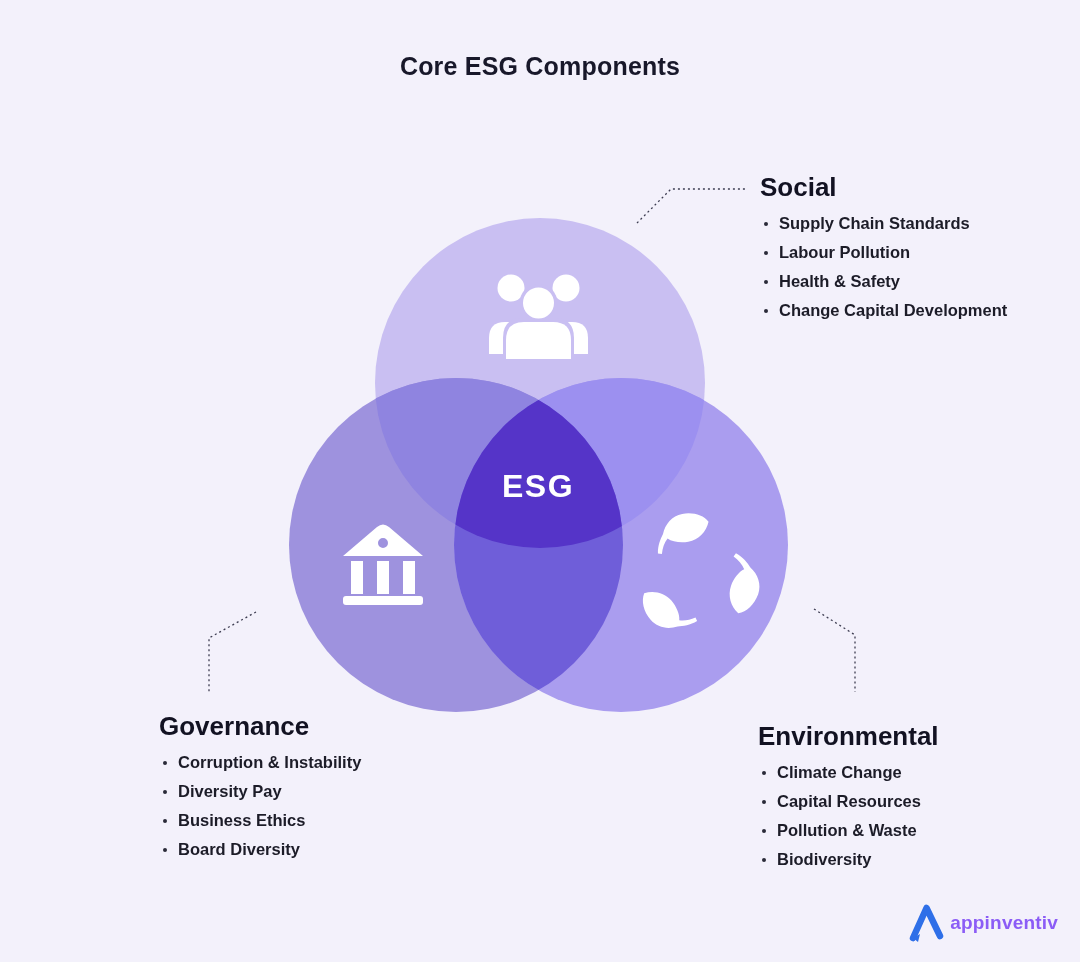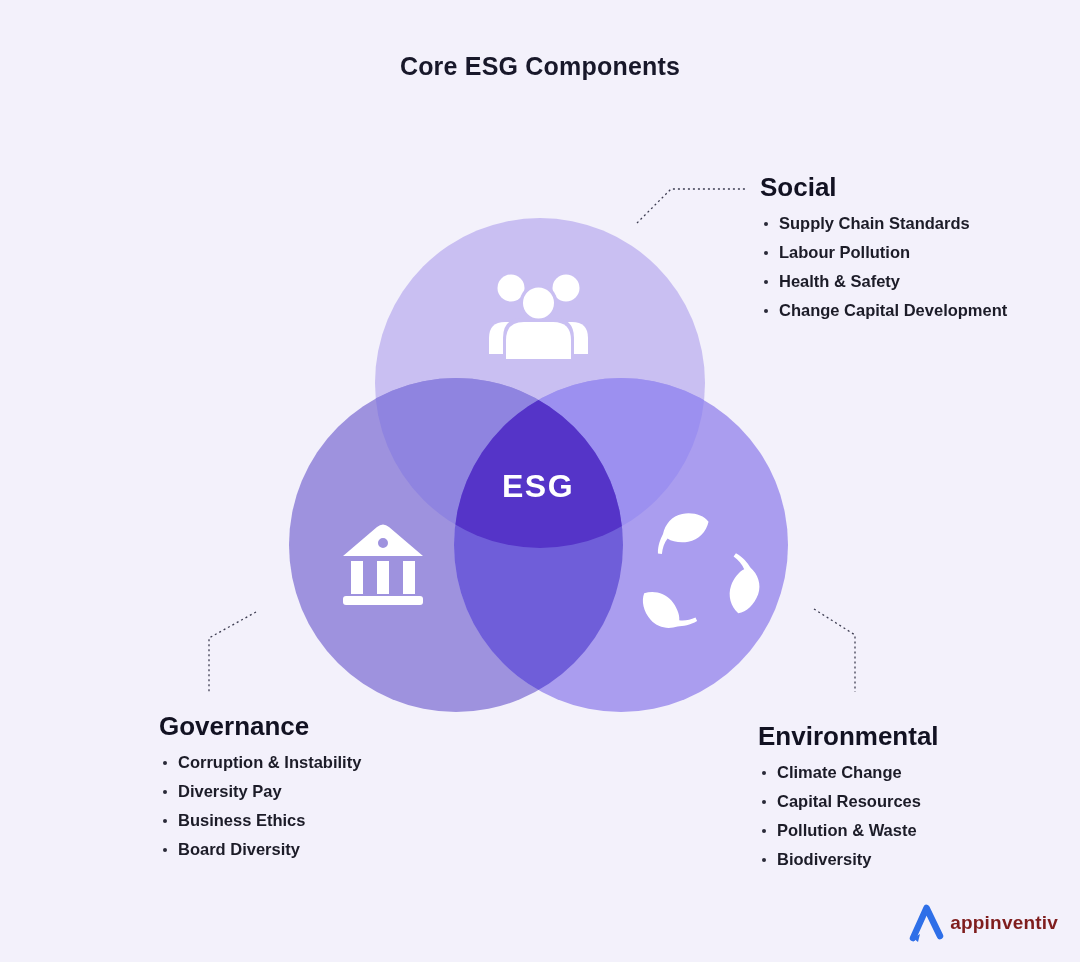--- a/index.html
+++ b/index.html
@@ -12,21 +12,21 @@
   .label-block h2{margin:0 0 6px 0;font-size:26px;font-weight:800;color:#121222;}
   .label-block ul{margin:0;padding:0;list-style:none;}
   .label-block li{position:relative;padding-left:19px;line-height:29px;
                   font-size:16.5px;font-weight:600;color:#1c1c28;white-space:nowrap;}
   .label-block li::before{content:"";position:absolute;left:4px;top:13px;width:4px;height:4px;
                   border-radius:50%;background:#2a2a38;}
   .block-social{left:760px;top:172px;}
   .block-governance{left:159px;top:711px;}
   .block-environmental{left:758px;top:721px;}
   .logo{position:absolute;right:22px;bottom:18px;display:flex;align-items:center;gap:4px;}
-  .logo-text{font-size:19px;font-weight:600;color:#7f1d1d;letter-spacing:.2px;}
+  .logo-text{font-size:19px;font-weight:600;color:#8b5cf6;letter-spacing:.2px;}
 </style>
 </head>
 <body>
 
 <div class="canvas">
 
   <h1 class="title">Core ESG Components</h1>
 
   <svg class="venn" viewBox="0 0 1080 962">
     <defs>

